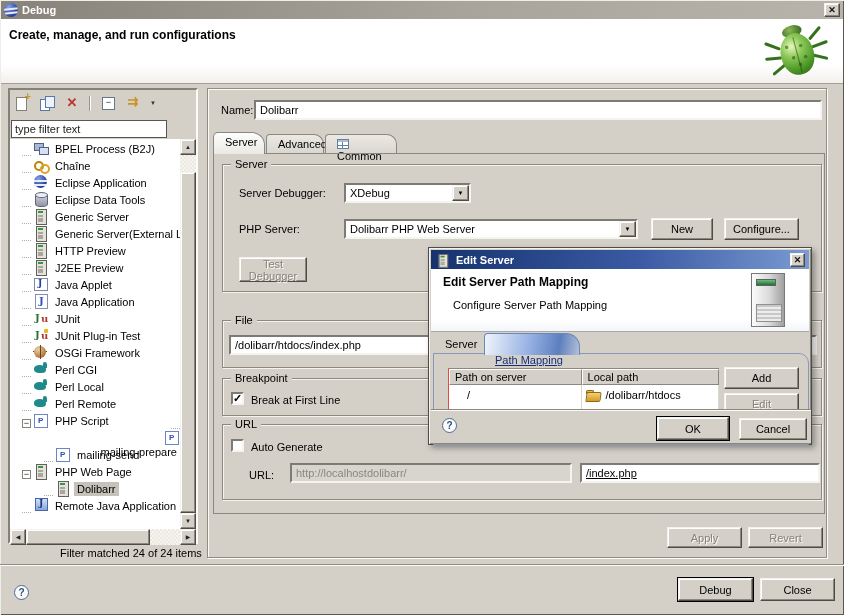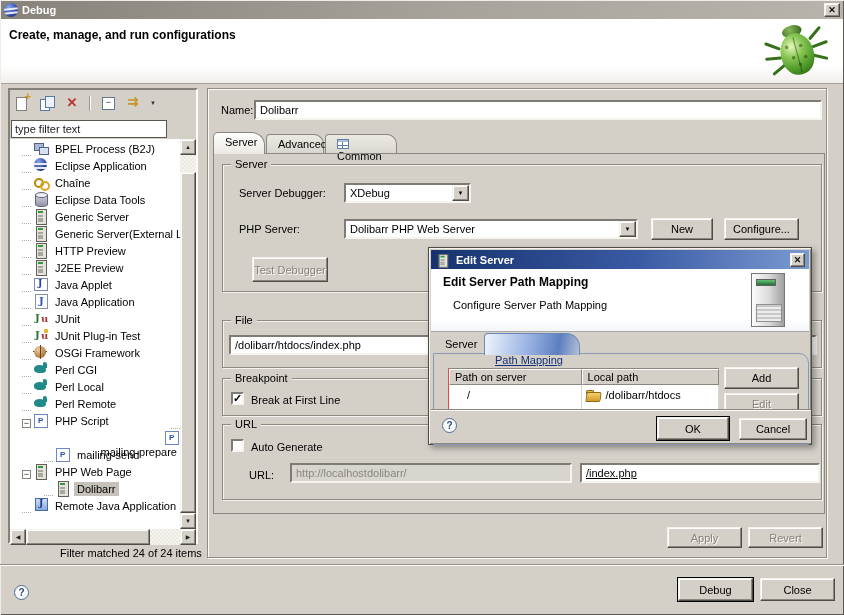--- a/index.html
+++ b/index.html
@@ -237,27 +237,27 @@
   <input class="filter-input" value="type filter text" style="">
   <div class="treebg"></div>
   <div class="tree" id="tree">
       <div class="trow" style="padding-left: 12px;">
         <span class="conn"></span>
         <span class="ti ti-bpel"></span>
         <span class="tlabel">BPEL Process (B2J)</span>
       </div>
       <div class="trow" style="padding-left: 12px;">
         <span class="conn"></span>
+        <span class="ti ti-chain"></span>
+        <span class="tlabel">Chaîne</span>
+      </div>
+      <div class="trow" style="padding-left: 12px;">
+        <span class="conn"></span>
         <span class="ti ti-eclipse"></span>
         <span class="tlabel">Eclipse Application</span>
-      </div>
-      <div class="trow" style="padding-left: 12px;">
-        <span class="conn"></span>
-        <span class="ti ti-chain"></span>
-        <span class="tlabel">Chaîne</span>
       </div>
       <div class="trow" style="padding-left: 12px;">
         <span class="conn"></span>
         <span class="ti ti-database"></span>
         <span class="tlabel">Eclipse Data Tools</span>
       </div>
       <div class="trow" style="padding-left: 12px;">
         <span class="conn"></span>
         <span class="ti ti-server"></span>
         <span class="tlabel">Generic Server</span>
@@ -374,21 +374,21 @@
       <span class="cval">XDebug</span>
       <span class="cbtn">▼</span>
     </div>
     <span class="lbl" style="left:16px; top:58px;">PHP Server:</span>
     <div class="combo" style="left:121px; top:54px; width:294px; height:20px;">
       <span class="cval">Dolibarr PHP Web Server</span>
       <span class="cbtn">▼</span>
     </div>
     <div class="btn" style="left:428px; top:53px; width:62px; height:22px;">New</div>
     <div class="btn" style="left:501px; top:53px; width:75px; height:22px;">Configure...</div>
-    <div class="btn disabled" style="left:29px; top:92px; width:76px; height:25px;">Test Debugger</div>
+    <div class="btn disabled" style="left:16px; top:92px; width:68px; height:25px;">Test Debugger</div>
   </div>
 
   <div class="group" style="left:222px; top:320px; width:600px; height:48px;">
     <span class="legend">File</span>
   </div>
   <input class="field" style="left: 229px; top: 335px; width: 588px; height: 20px;" value="/dolibarr/htdocs/index.php">
 
   <div class="group" style="left:222px; top:378px; width:600px; height:38px;">
     <span class="legend">Breakpoint</span>
     <span class="checkbox" style="left:8px; top:13px;">✓</span>

